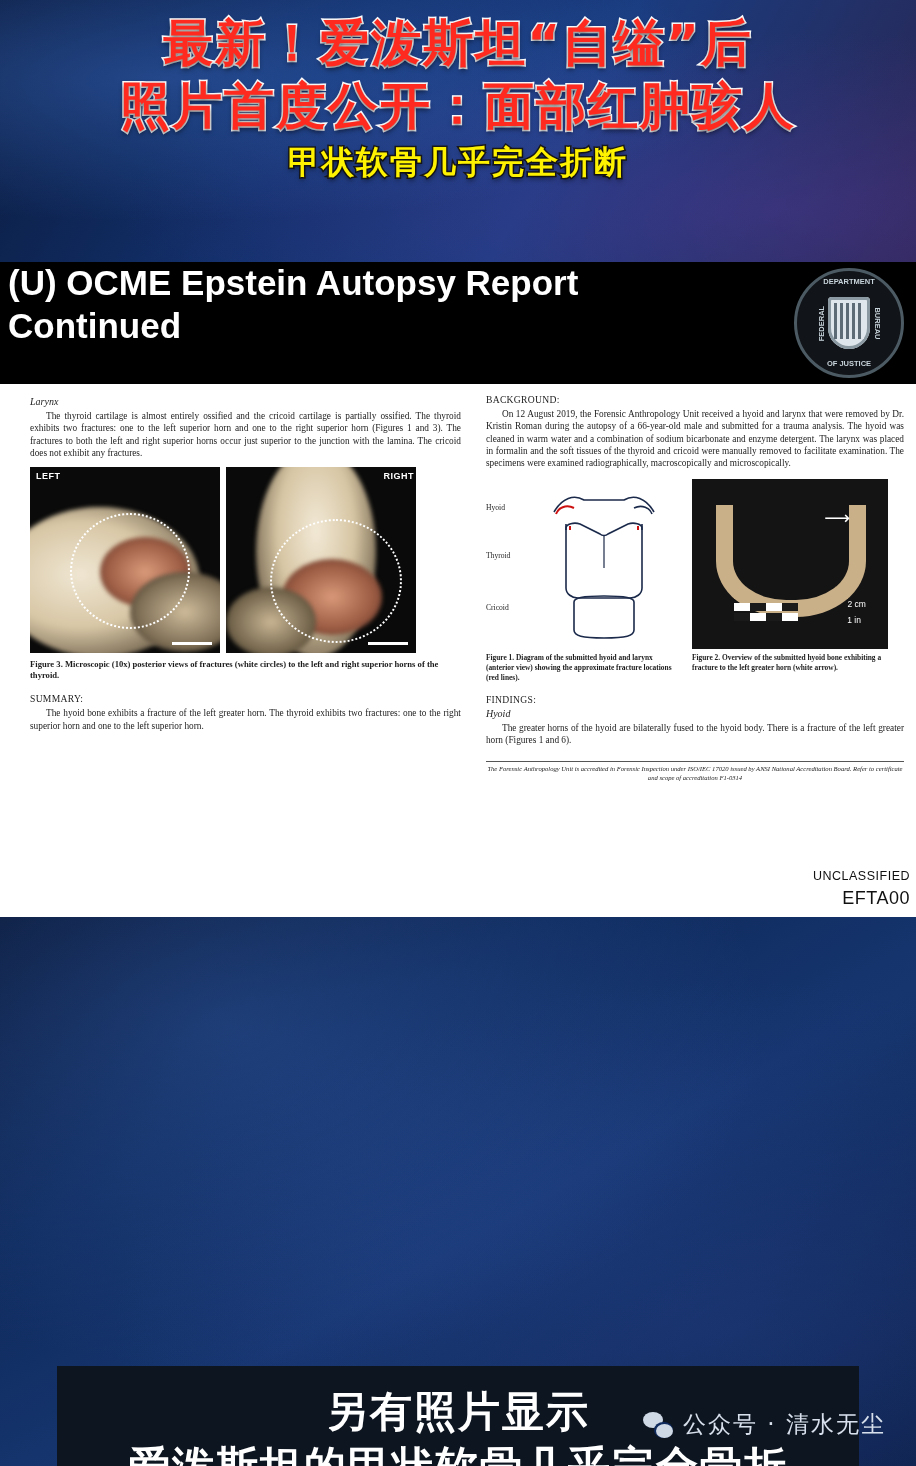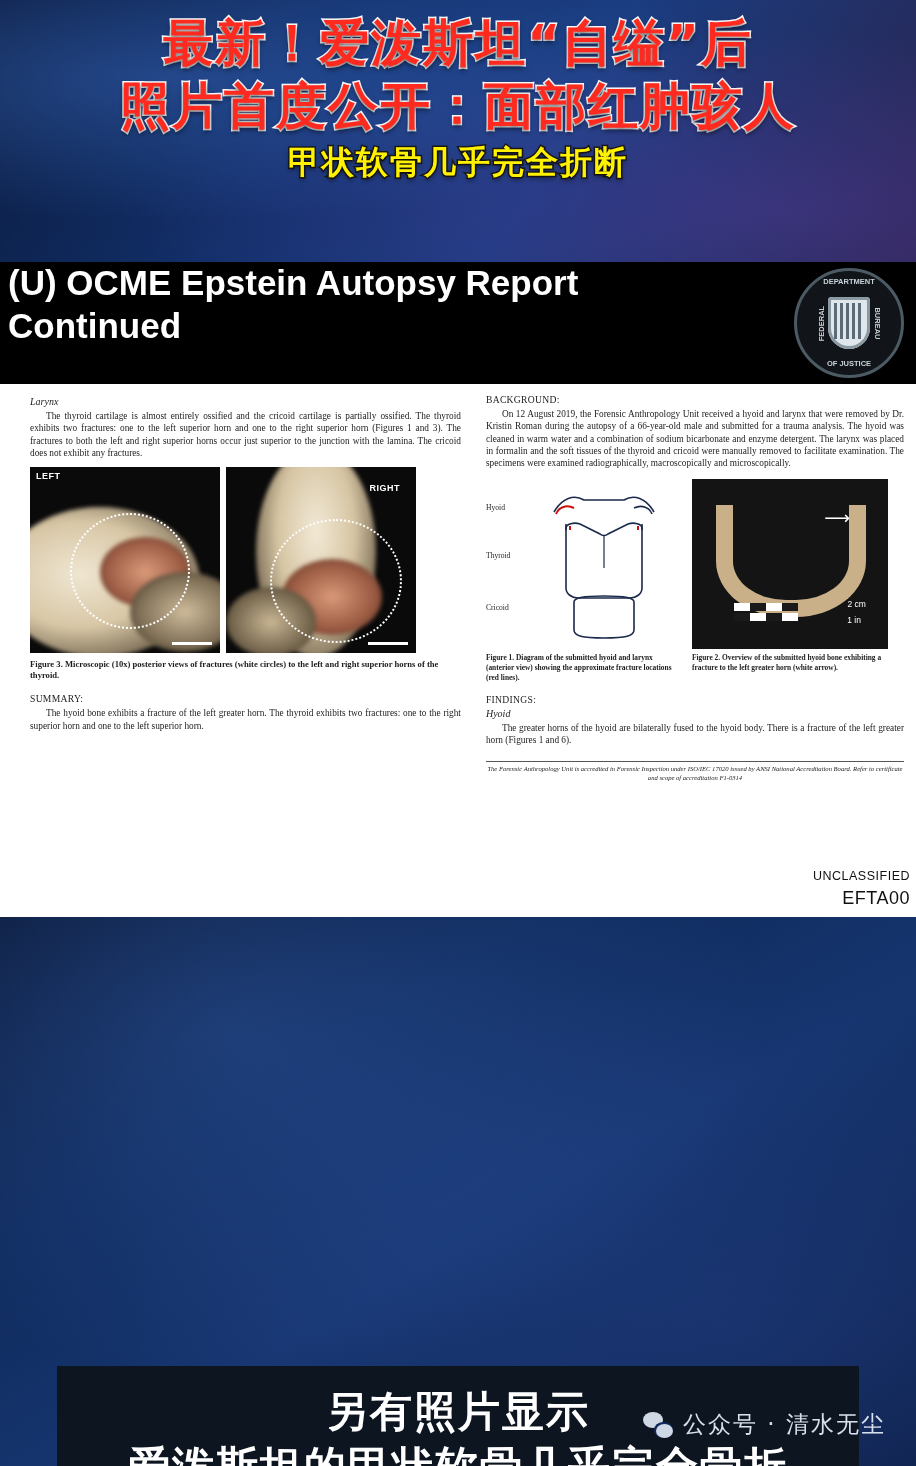--- a/index.html
+++ b/index.html
@@ -194,21 +194,21 @@
     position: absolute;
     top: 4px;
     color: #ffffff;
     font-family: "Liberation Sans", sans-serif;
     font-size: 9px;
     font-weight: bold;
     letter-spacing: 0.5px;
     z-index: 5;
   }
   .photo .cl-left { left: 6px; }
-  .photo .cl-right { right: 16px; margin-top: 12px; }
+  .photo .cl-right { right: 2px; }
   .photo .tissue {
     position: absolute;
     border-radius: 50%;
     filter: blur(2px);
   }
   .photo .circle {
     position: absolute;
     border: 2px dotted #ffffff;
     border-radius: 50%;
     z-index: 4;

